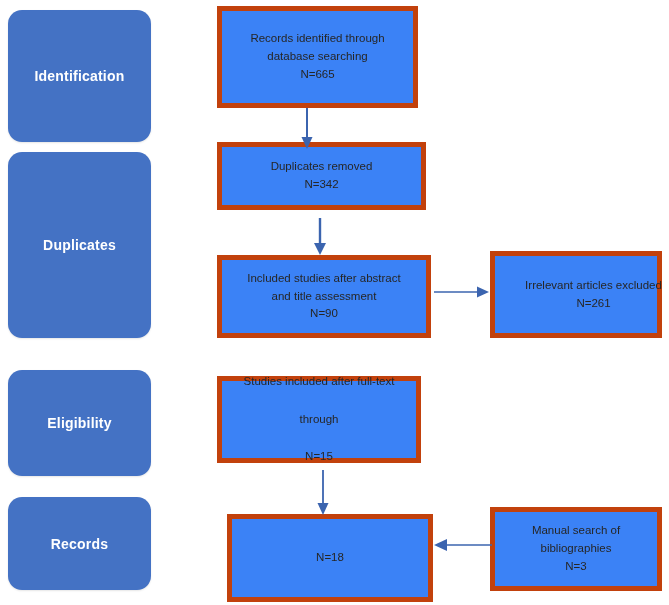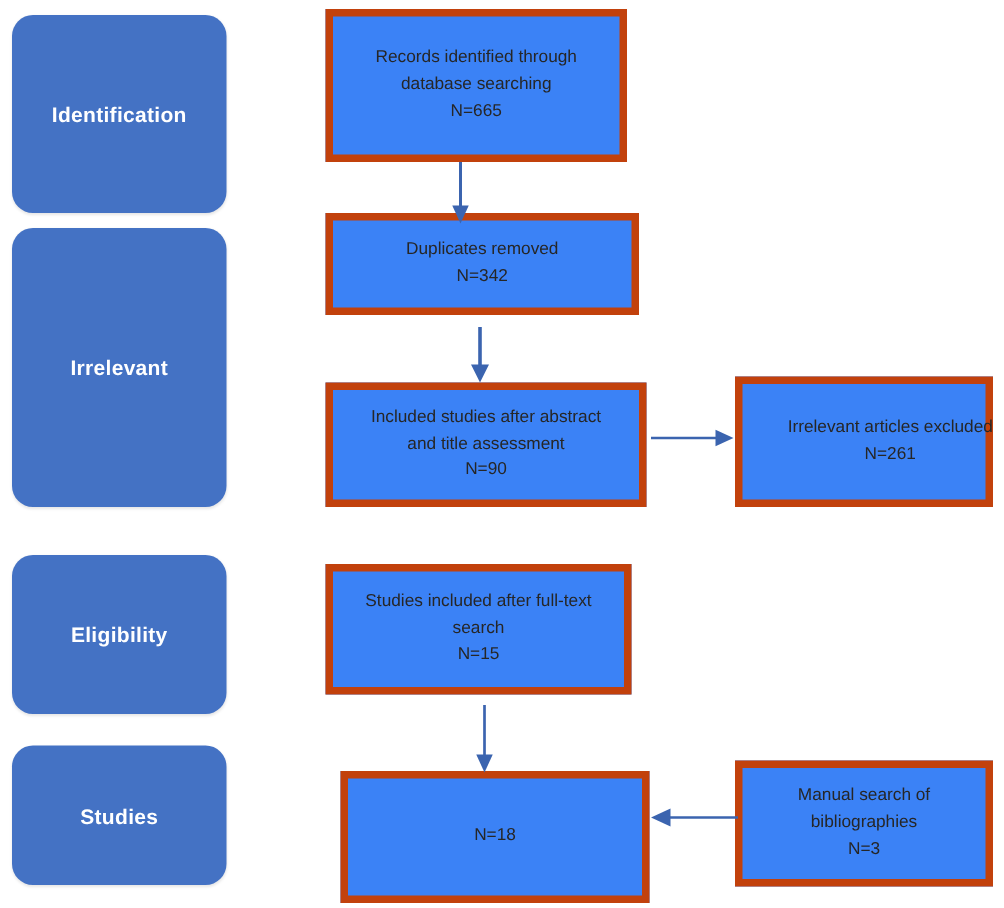--- a/index.html
+++ b/index.html
@@ -64,29 +64,29 @@
 </head>
 <body>
 
 <div id="diagram">
 
   <div class="stage" style="left:8px; top:10px; width:143px; height:132px;">
     <span class="stage-label">Identification</span>
   </div>
 
   <div class="stage" style="left:8px; top:152px; width:143px; height:186px;">
-    <span class="stage-label">Irrelevant</span>
+    <span class="stage-label">Duplicates</span>
   </div>
 
   <div class="stage" style="left:8px; top:370px; width:143px; height:106px;">
     <span class="stage-label">Eligibility</span>
   </div>
 
   <div class="stage" style="left:8px; top:497px; width:143px; height:93px;">
-    <span class="stage-label">Studies</span>
+    <span class="stage-label">Records</span>
   </div>
 
   <div class="flowbox" style="left:217px; top:6px; width:201px; height:102px;">
     <span class="line">Records identified through</span>
     <span class="line">database searching</span>
     <span class="line">N=665</span>
   </div>
 
   <div class="flowbox" style="left:217px; top:142px; width:209px; height:68px;">
     <span class="line">Duplicates removed</span>
@@ -97,23 +97,23 @@
     <span class="line">Included studies after abstract</span>
     <span class="line">and title assessment</span>
     <span class="line">N=90</span>
   </div>
 
   <div class="flowbox" style="left:490px; top:251px; width:172px; height:87px;padding-left:43px;">
     <span class="line">Irrelevant articles excluded</span>
     <span class="line">N=261</span>
   </div>
 
-  <div class="flowbox" style="left:217px; top:376px; width:204px; height:87px;">
+  <div class="flowbox" style="left:217px; top:376px; width:204px; height:87px;gap:20px;">
     <span class="line">Studies included after full-text</span>
-    <span class="line">search</span>
+    <span class="line">through</span>
     <span class="line">N=15</span>
   </div>
 
   <div class="flowbox" style="left:227px; top:514px; width:206px; height:88px;">
     <span class="line">N=18</span>
   </div>
 
   <div class="flowbox" style="left:490px; top:507px; width:172px; height:84px;">
     <span class="line">Manual search of</span>
     <span class="line">bibliographies</span>

